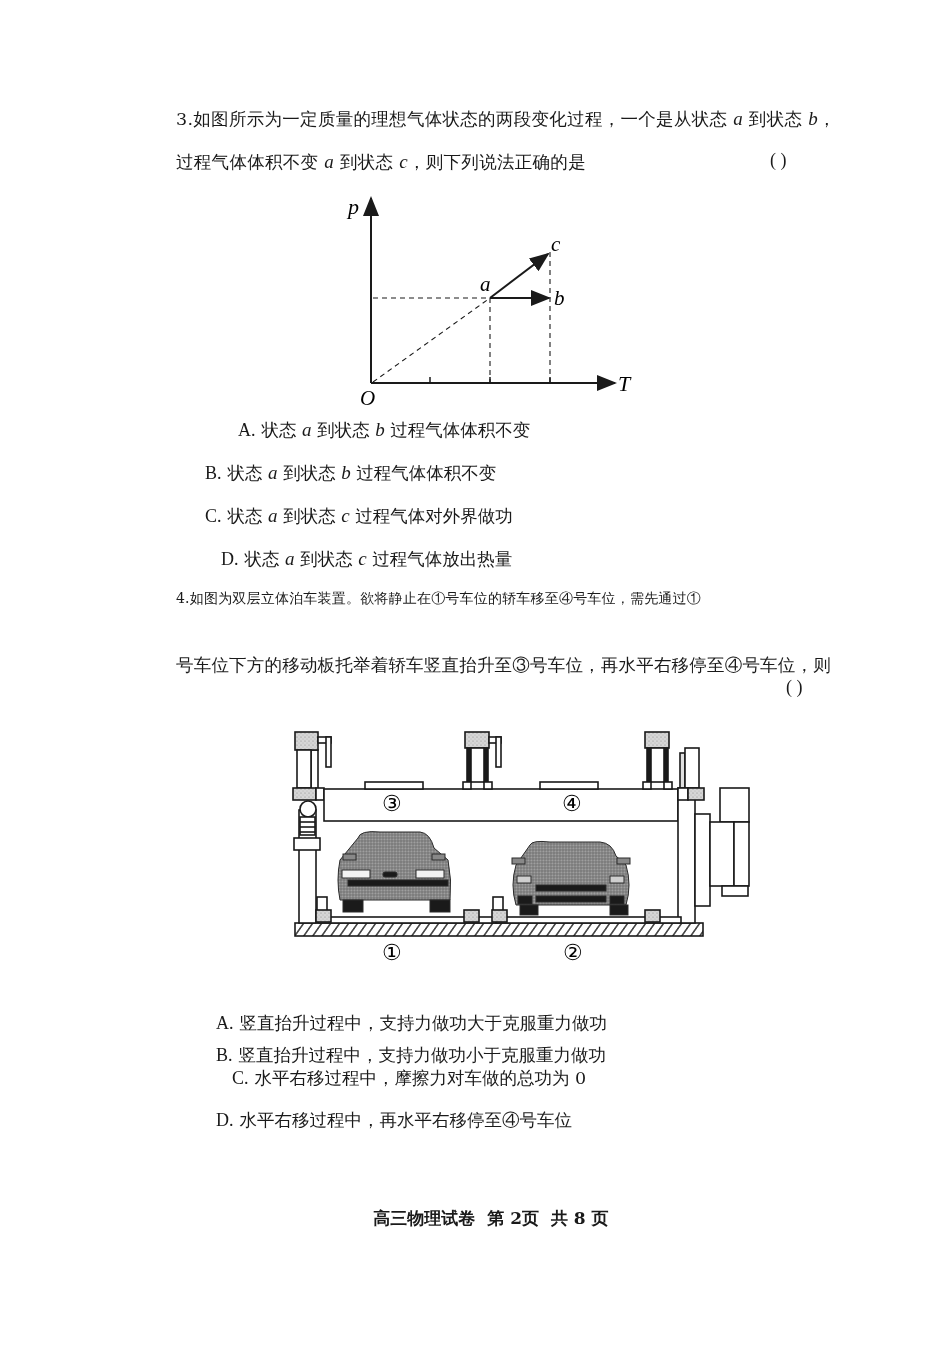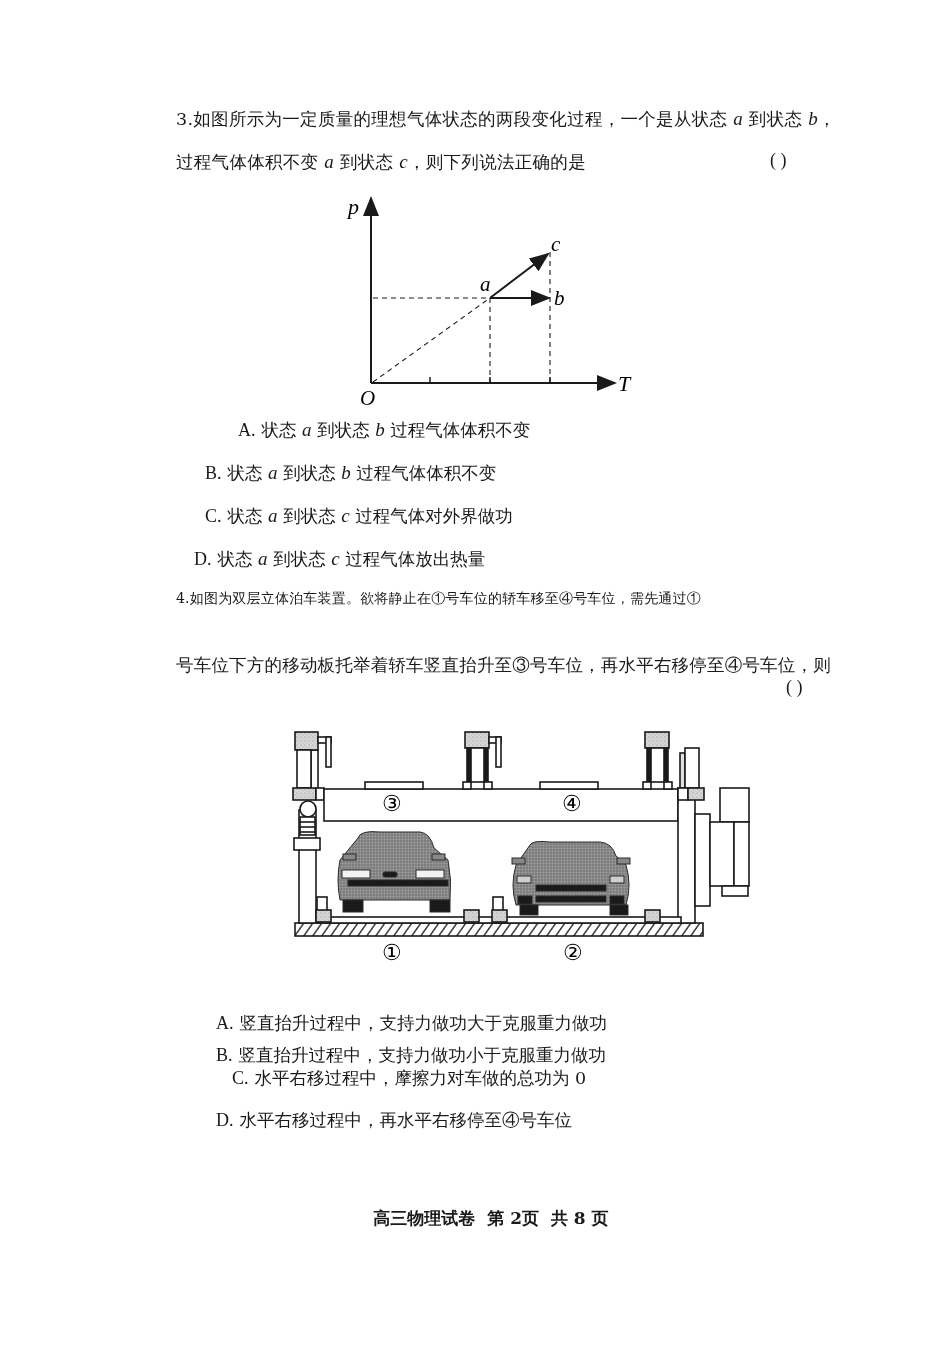--- a/index.html
+++ b/index.html
@@ -58,21 +58,21 @@
 
 <div class="opt" style="left:205px; top:418px;margin-left:33px;">
   <span class="letter">A.</span><span>状态 </span><span class="it">a</span><span> 到状态 </span><span class="it">b</span><span> 过程气体体积不变</span>
 </div>
 <div class="opt" style="left:205px; top:461px;">
   <span class="letter">B.</span><span>状态 </span><span class="it">a</span><span> 到状态 </span><span class="it">b</span><span> 过程气体体积不变</span>
 </div>
 <div class="opt" style="left:205px; top:504px;">
   <span class="letter">C.</span><span>状态 </span><span class="it">a</span><span> 到状态 </span><span class="it">c</span><span> 过程气体对外界做功</span>
 </div>
-<div class="opt" style="left:194px; top:547px;">
+<div class="opt" style="left:221px; top:547px;">
   <span class="letter">D.</span><span>状态 </span><span class="it">a</span><span> 到状态 </span><span class="it">c</span><span> 过程气体放出热量</span>
 </div>
 
 <div class="line" style="left:176px; top:590px; font-size:14px; letter-spacing:0.2px;">4.如图为双层立体泊车装置。欲将静止在①号车位的轿车移至④号车位，需先通过①</div>
 <div class="line" style="left:176px; top:653px; font-size:17.5px; letter-spacing:0.2px;">号车位下方的移动板托举着轿车竖直抬升至③号车位，再水平右移停至④号车位，则</div>
 <div class="paren" style="left:786px; top:677px;">(      )</div>
 
 <svg style="position:absolute; left:280px; top:720px;" width="480" height="250" viewBox="0 0 480 250">
   <defs>
     <pattern id="hatch" patternUnits="userSpaceOnUse" width="9" height="14" patternTransform="skewX(-35)">

